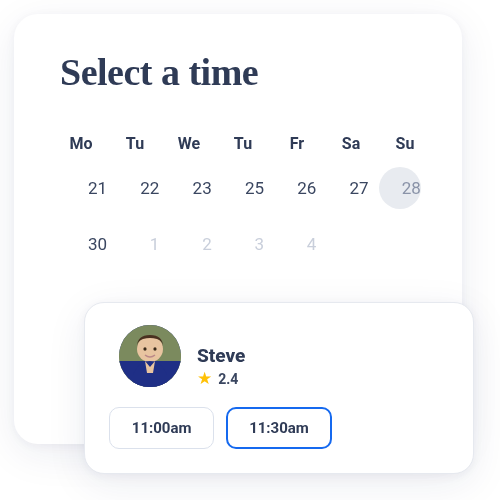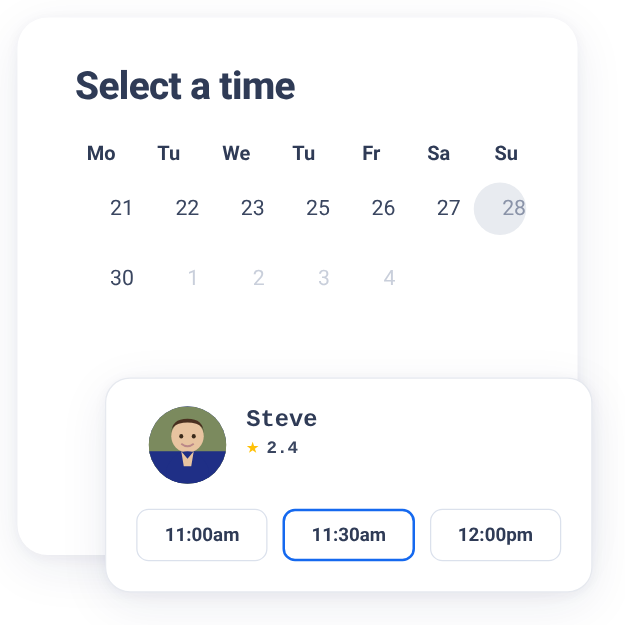--- a/index.html
+++ b/index.html
@@ -16,25 +16,26 @@
     top: 14px;
     left: 14px;
     width: 448px;
     height: 430px;
     background: #fff;
     border-radius: 24px;
     box-shadow: 0 10px 40px rgba(30,40,90,0.08), 0 2px 10px rgba(30,40,90,0.05);
     padding: 36px 36px 0 46px;
   }
   .title {
-    font-size: 31px;
+    font-size: 38px;
     font-weight: 800;
     color: #2f3b56;
     letter-spacing: -0.5px;
-    margin-bottom: 26px;
+    margin-bottom: 40px;
+    font-family: Liberation Serif, serif;
   }
   .week-header {
     display: grid;
     grid-template-columns: repeat(7, 1fr);
     column-gap: 12px;
     margin-bottom: 14px;
   }
   .weekday {
     font-size: 16px;
     font-weight: 700;
@@ -73,25 +74,24 @@
     top: 302px;
     width: 390px;
     background: #fff;
     border: 1px solid #e6e9ef;
     border-radius: 20px;
     box-shadow: 0 10px 40px rgba(30,40,90,0.08), 0 2px 10px rgba(30,40,90,0.05);
     padding: 22px 24px 24px 24px;
   }
   .profile {
     display: flex;
-    align-items: flex-start;
+    align-items: flex-end;
     gap: 16px;
     margin-bottom: 20px;
     padding-left: 10px;
-    font-family: Liberation Mono, monospace;
   }
   .avatar {
     width: 62px;
     height: 62px;
     border-radius: 50%;
     background: radial-gradient(circle at 50% 30%, #e9c9a8 0 18%, #2b3a8a 18% 60%, #6a7a4a 60% 100%);
     flex-shrink: 0;
     position: relative;
     overflow: hidden;
   }
@@ -188,15 +188,14 @@
       <div class="name">Steve</div>
       <div class="rating">
         <span class="star">★</span>
         <span class="rating-num">2.4</span>
       </div>
     </div>
   </div>
   <div class="slots">
       <div class="slot">11:00am</div>
       <div class="slot selected">11:30am</div>
-      <div class="slot">12:00pm</div>
     </div>
 </div>
 
 </body></html>

